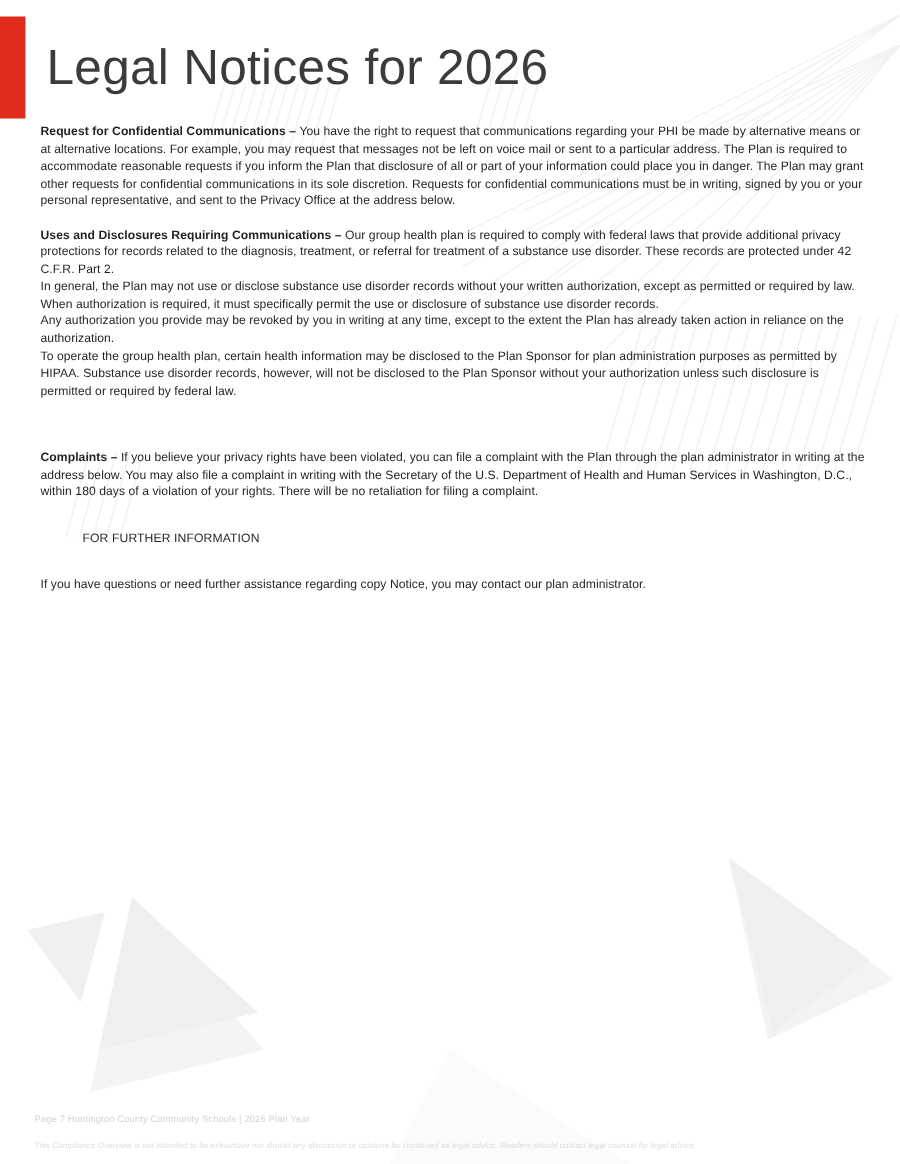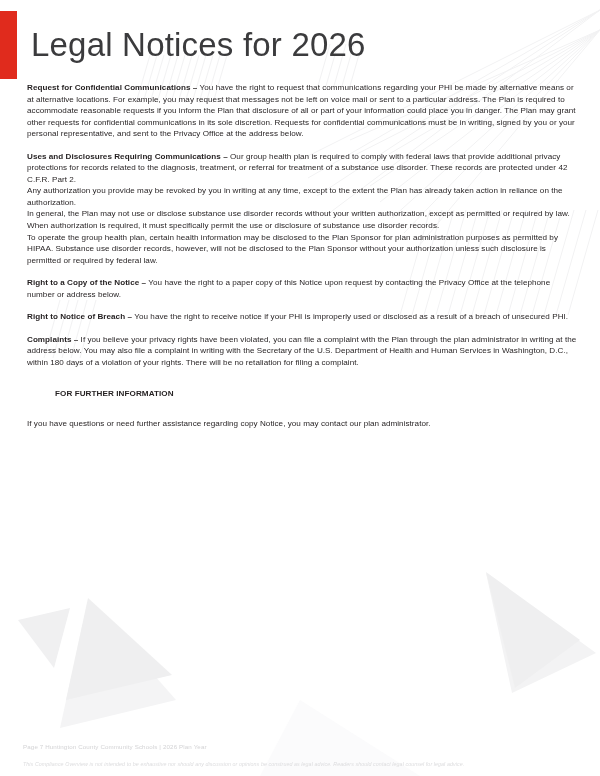--- a/index.html
+++ b/index.html
@@ -80,21 +80,21 @@
     letter-spacing: 0.005em;
   }
   .para + .para { margin-top: 0; }
   .block-gap { height: 11px; }
   .lead {
     font-weight: bold;
     margin-top: 16px;
   }
   .subhead {
     font-size: 8.1px;
-    font-weight: bold;
+    font-weight: normal;
     color: #231f20;
     line-height: 11.55px;
     letter-spacing: 0.01em;
     padding-left: 28px;
   }
 
   
   .footer {
     position: absolute;
     left: 0;
@@ -216,31 +216,29 @@
     <h1 class="page-title" style="color: rgb(59, 59, 61);">Legal Notices for 2026</h1>
   </div>
 
   <div class="content">
 
     <p class="para"><span class="lead">Request for Confidential Communications – </span><span>You have the right to request that communications regarding your PHI be made by alternative means or at alternative locations. For example, you may request that messages not be left on voice mail or sent to a particular address.  The Plan is required to accommodate reasonable requests if you inform the Plan that disclosure of all or part of your information could place you in danger.  The Plan may grant other requests for confidential communications in its sole discretion.  Requests for confidential communications must be in writing, signed by you or your personal representative, and sent to the Privacy Office at the address below.</span></p>
 
     <div class="block-gap"></div>
 
     <p class="para"><span class="lead">Uses and Disclosures Requiring Communications – </span><span>Our group health plan is required to comply with federal laws that provide additional privacy protections for records related to the diagnosis, treatment, or referral for treatment of a substance use disorder. These records are protected under 42 C.F.R. Part 2.</span></p>
+    <p class="para">In general, the Plan may not use or disclose substance use disorder records without your written authorization, except as permitted or required by law. When authorization is required, it must specifically permit the use or disclosure of substance use disorder records.</p>
     <p class="para">Any authorization you provide may be revoked by you in writing at any time, except to the extent the Plan has already taken action in reliance on the authorization.</p>
-    <p class="para">In general, the Plan may not use or disclose substance use disorder records without your written authorization, except as permitted or required by law. When authorization is required, it must specifically permit the use or disclosure of substance use disorder records.</p>
     <p class="para">To operate the group health plan, certain health information may be disclosed to the Plan Sponsor for plan administration purposes as permitted by HIPAA. Substance use disorder records, however, will not be disclosed to the Plan Sponsor without your authorization unless such disclosure is permitted or required by federal law.</p>
 
     <div class="block-gap"></div>
 
-    <p class="para"><span class="lead">Right to a Copy of the Notice – </span><span>You have the right to a paper copy of this Notice upon request by contacting the  Privacy Office at the telephone number or address below.</span></p>
-
-    <div class="block-gap"></div>
-
-    <p class="para"><span class="lead">Right to Notice of Breach  – </span><span>You have the right to receive notice if your PHI is improperly used or disclosed as a result of a breach of unsecured PHI.</span></p>
+
+    <div class="block-gap"></div>
+
 
     <div class="block-gap"></div>
 
     <p class="para"><span class="lead">Complaints – </span><span>If you believe your privacy rights have been violated, you can file a complaint with the Plan through the plan administrator in writing at the address below.  You may also file a complaint in writing with the Secretary of the U.S. Department of Health and Human Services in Washington, D.C., within 180 days of a violation of your rights. There will be no retaliation for filing a complaint.</span></p>
 
     <div class="block-gap"></div>
 
     <p class="subhead">FOR FURTHER INFORMATION</p>
 
     <div class="block-gap"></div>

